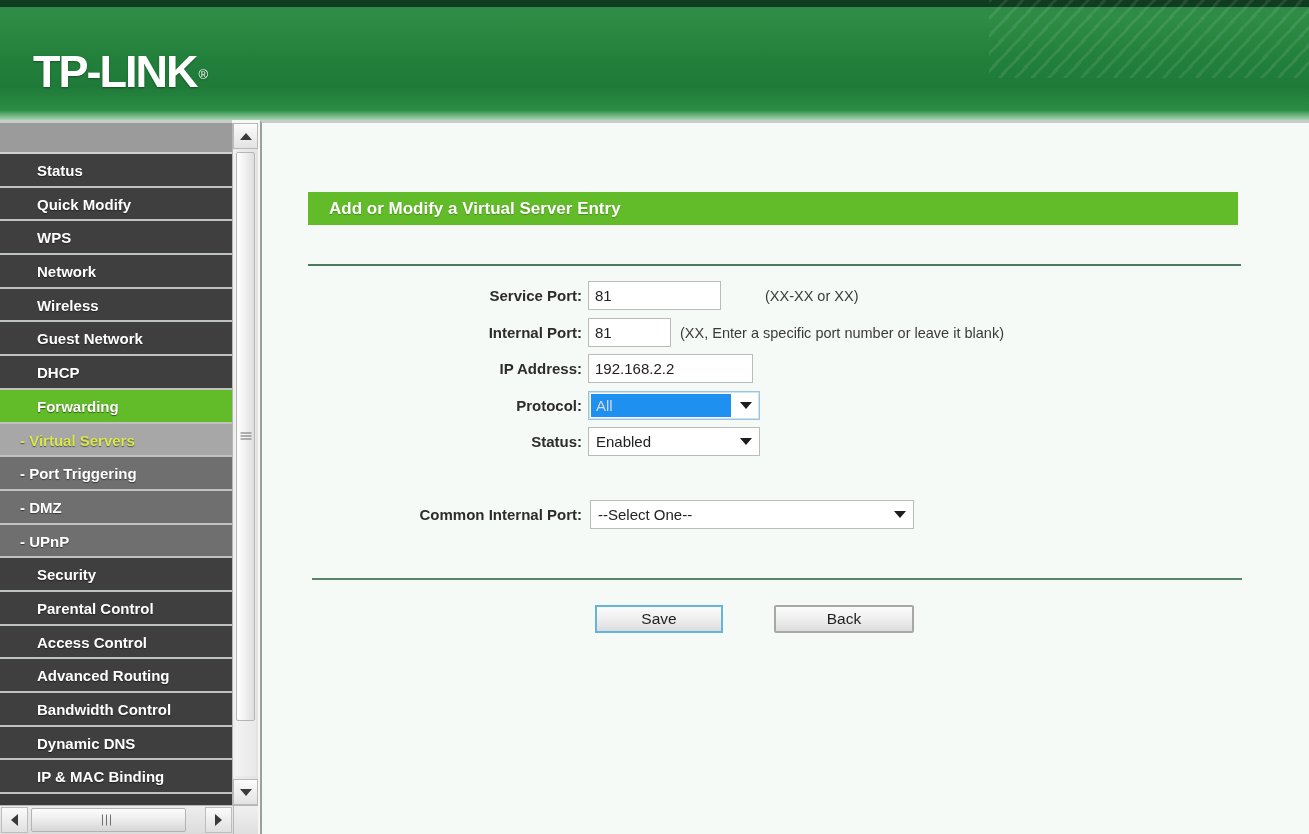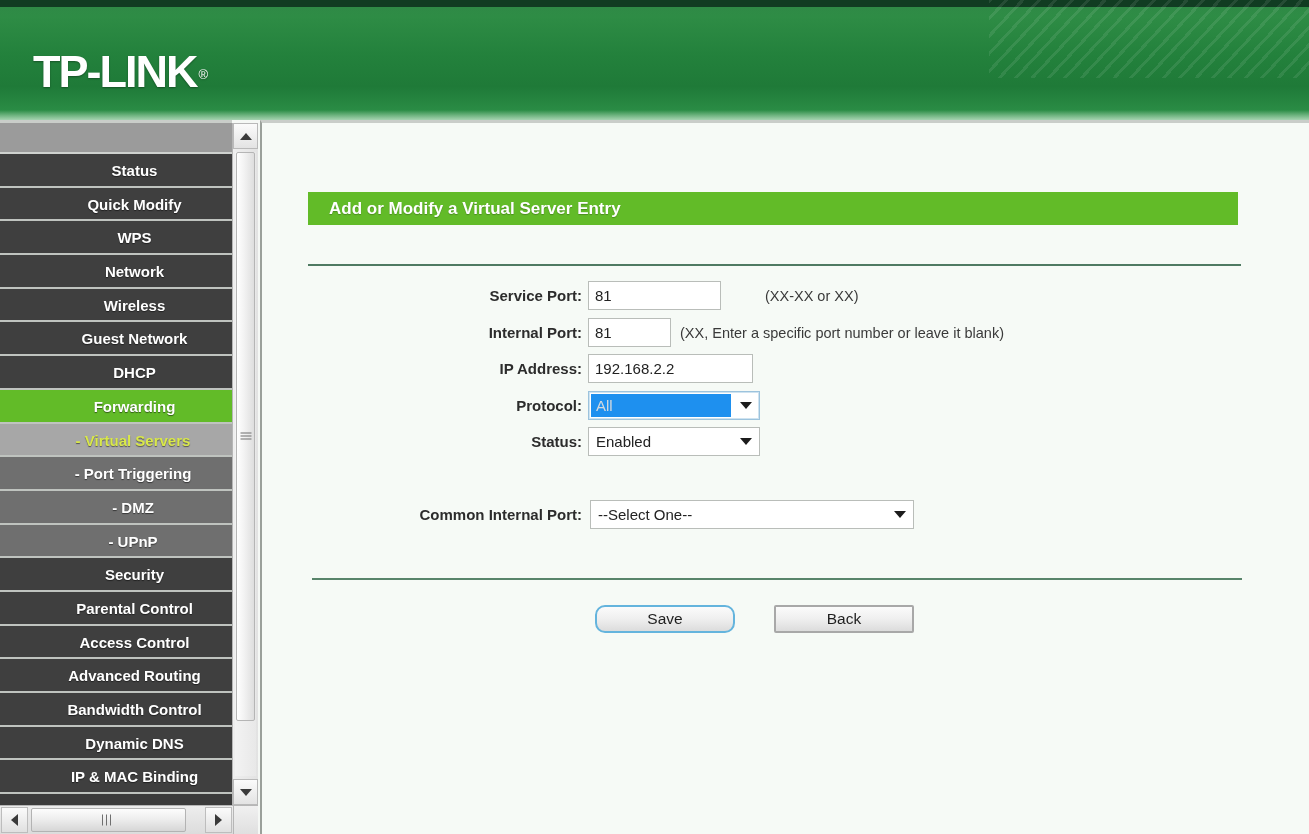--- a/index.html
+++ b/index.html
@@ -110,25 +110,24 @@
     line-height: 33.7px;
     padding-left: 37px;
     color: #ffffff;
     font-size: 15px;
     font-weight: bold;
     background: #3f3f3f;
     border-bottom: 2px solid #bfc3bf;
     white-space: nowrap;
     overflow: hidden;
     text-shadow: 0 1px 1px rgba(0,0,0,0.5);
-    text-align: center;
   }
   .menu-item.sub {
     background: #6f6f6f;
-    padding-left: 34px;
+    padding-left: 20px;
     color: #ffffff;
   }
   .menu-item.active {
     background: #62bb28;
     color: #ffffff;
   }
   .menu-item.subactive {
     background: #a7a7a7;
     color: #d9e84a;
   }
@@ -380,23 +379,23 @@
     position: absolute;
     height: 28px;
     font-family: "Liberation Sans", sans-serif;
     font-size: 15.5px;
     color: #1f1f1f;
     background: linear-gradient(180deg,#fbfbfb 0%,#efefef 50%,#dcdcdc 100%);
     cursor: pointer;
   }
   .btn.save {
     left: 333px;
-    width: 140px;
+    width: 128px;
     border: 2px solid #64b4dd;
-    border-radius: 10px;
+    border-radius: 0;
   }
   .btn.back {
     left: 512px;
     width: 140px;
     border: 2px solid #a8a8a8;
     border-radius: 2px;
   }
 </style>
 </head>
 <body>

